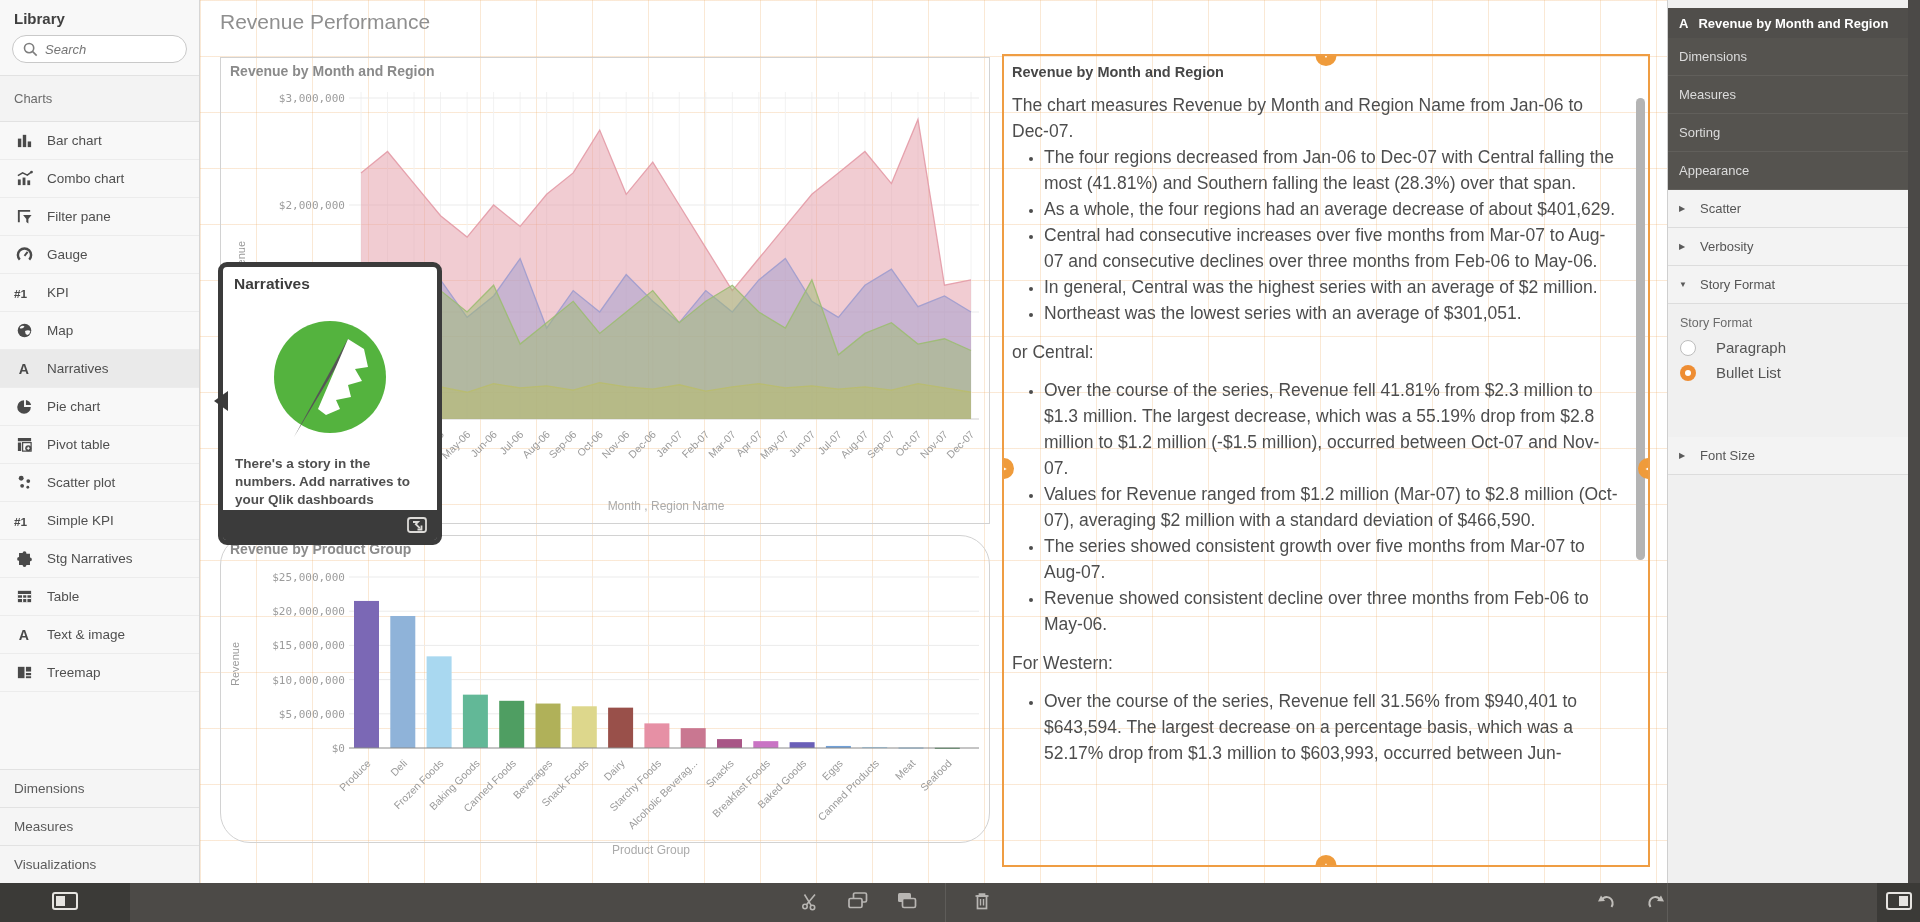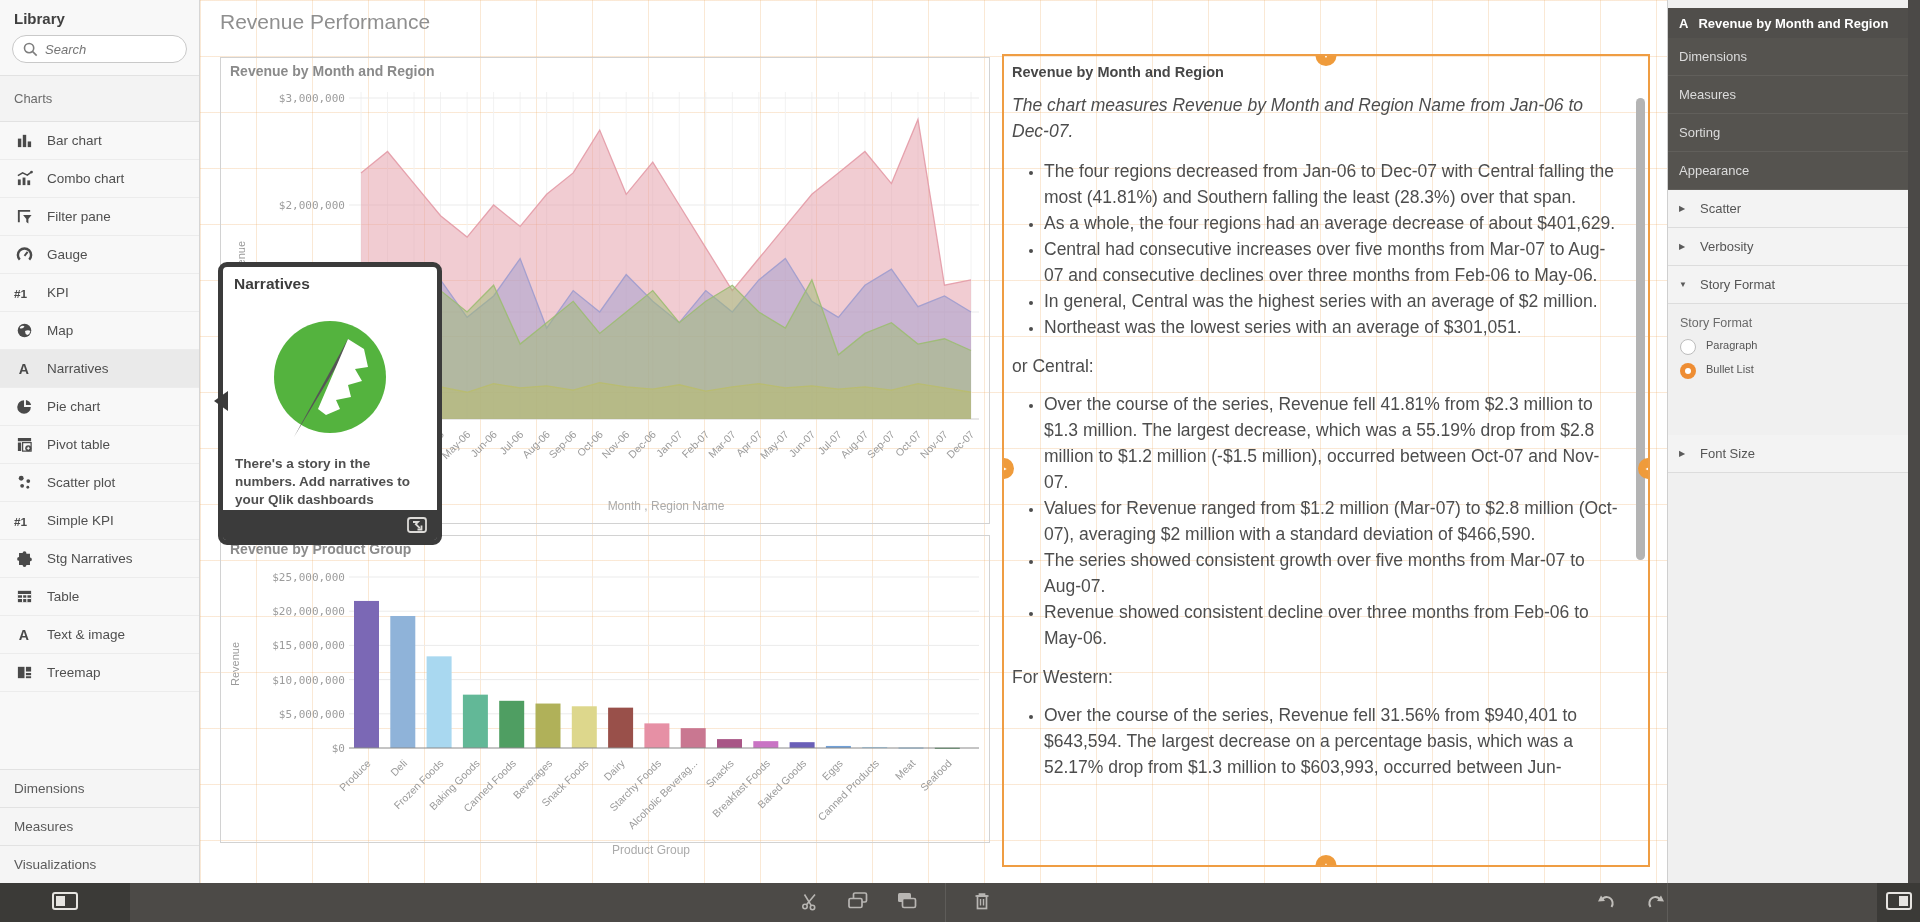--- a/index.html
+++ b/index.html
@@ -34,21 +34,21 @@
   .chart-obj{position:absolute;border:1px solid #d2d2d2;box-sizing:border-box;}
   .chart-title{position:absolute;left:9px;top:5px;font-weight:bold;font-size:14px;color:#8a8a8a;z-index:2;}
   .chart-obj svg{position:absolute;left:0;top:0;}
 
   
   .narrative{position:absolute;left:802px;top:54px;width:648px;height:813px;border:2px solid #ef9d43;
              box-sizing:border-box;overflow:hidden;}
   .narr-inner{padding:8px 26px 0 8px;}
   .narr-title{font-size:14.5px;font-weight:bold;color:#474747;margin-bottom:12px;}
   .narr-inner p,.narr-inner li{font-size:17.5px;color:#4d4d4d;line-height:26px;margin:0;}
-  .narr-inner p.intro{margin-bottom:14px;font-style:italic;}
+  .narr-inner p.intro{}
   .narr-inner p.narr-heading{margin:13px 0 12px;}
   .narr-inner ul{margin:0 0 12px;padding-left:32px;}
   .narr-inner li::marker{color:#4d4d4d;font-size:14px;}
   .narr-thumb{position:absolute;right:3px;top:42px;width:9px;height:462px;background:#b4b4b4;border-radius:5px;}
   .handle{position:absolute;width:21px;height:21px;border-radius:50%;background:#ef9b3b;color:#fff;
           display:flex;align-items:center;justify-content:center;font-size:8px;z-index:5;cursor:pointer;}
   .handle.h-top{left:50%;top:-11px;transform:translateX(-50%);}
   .handle.h-bottom{left:50%;bottom:-11px;transform:translateX(-50%);}
   .handle.h-left{left:-11px;top:402px;}
   .handle.h-right{right:-11px;top:402px;}
@@ -71,21 +71,21 @@
   .props-content{position:absolute;left:0;top:0;right:12px;}
   .props-header{margin-top:8px;height:30px;background:#504e4b;color:#fff;display:flex;align-items:center;
                 gap:10px;padding:0 11px;font-size:13px;font-weight:bold;}
   .pnav-row{height:37px;background:#55534f;color:#dcdcdc;font-size:13px;display:flex;align-items:center;
             padding:0 11px;border-bottom:1px solid #615f5b;cursor:pointer;}
   .acc-row{height:37px;display:flex;align-items:center;gap:11px;padding:0 11px;font-size:13px;color:#555;
            border-bottom:1px solid #dcdcdc;background:#f3f3f3;cursor:pointer;}
   .caret{font-size:8px;color:#5a5a5a;width:10px;}
   .story-block{padding:12px 12px 4px;}
   .story-label{font-size:12.5px;color:#6a6a6a;margin-bottom:9px;}
-  .radio-row{display:flex;align-items:flex-start;gap:10px;margin-bottom:8px;font-size:11px;color:#555;cursor:pointer;}
+  .radio-row{display:flex;align-items:flex-end;gap:20px;margin-bottom:8px;font-size:15px;color:#555;cursor:pointer;}
   .radio{width:16px;height:16px;border-radius:50%;background:#fff;border:1px solid #bdbdbd;box-sizing:border-box;position:relative;flex:none;}
   .radio.sel{background:#ee8d33;border:none;}
   .radio.sel::after{content:'';position:absolute;inset:5px;background:#fff;border-radius:50%;}
   .props-spacer{height:44px;}
 
   
   .toolbar{position:absolute;left:0;top:883px;width:1920px;height:39px;background:#4c4a47;}
   .tb-left{position:absolute;left:0;top:0;width:130px;height:39px;background:#3b3a37;
            display:flex;align-items:center;justify-content:center;cursor:pointer;}
   .tb-center{position:absolute;left:800px;top:0;height:39px;display:flex;align-items:center;gap:27px;}
@@ -328,21 +328,21 @@
           <text x="647.9130434782609" y="377" text-anchor="end" fill="#9b9b9b" font-size="10.5" font-family="&quot;Liberation Sans&quot;,sans-serif" transform="rotate(-45 647.9130434782609 377)">Aug-07</text>
           <text x="674.4347826086956" y="377" text-anchor="end" fill="#9b9b9b" font-size="10.5" font-family="&quot;Liberation Sans&quot;,sans-serif" transform="rotate(-45 674.4347826086956 377)">Sep-07</text>
           <text x="700.9565217391304" y="377" text-anchor="end" fill="#9b9b9b" font-size="10.5" font-family="&quot;Liberation Sans&quot;,sans-serif" transform="rotate(-45 700.9565217391304 377)">Oct-07</text>
           <text x="727.4782608695652" y="377" text-anchor="end" fill="#9b9b9b" font-size="10.5" font-family="&quot;Liberation Sans&quot;,sans-serif" transform="rotate(-45 727.4782608695652 377)">Nov-07</text>
           <text x="754" y="377" text-anchor="end" fill="#9b9b9b" font-size="10.5" font-family="&quot;Liberation Sans&quot;,sans-serif" transform="rotate(-45 754 377)">Dec-07</text>
           <text x="24" y="205" text-anchor="middle" fill="#9b9b9b" font-size="11" font-family="&quot;Liberation Sans&quot;,sans-serif" transform="rotate(-90 24 205)">Revenue</text>
           <text x="445" y="452" text-anchor="middle" fill="#ababab" font-size="12" font-family="&quot;Liberation Sans&quot;,sans-serif">Month , Region Name</text>
         </svg>
     </div>
 
-    <div class="chart-obj" id="barChartObj" style="left:20px;top:535px;width:770px;height:308px;">
+    <div class="chart-obj" id="barChartObj" style="left:20px;top:535px;width:770px;height:308px;border-radius:30px;">
       <div class="chart-title">Revenue by Product Group</div>
       <svg id="bar-svg" width="770" height="332" viewBox="0 0 770 332">
           <text x="124" y="216" text-anchor="end" fill="#9c9c9c" font-size="11" font-family="&quot;DejaVu Sans Mono&quot;,monospace">$0</text>
           <line x1="128" y1="177.8" x2="758" y2="177.8" stroke="#ebebeb" stroke-width="1"></line>
           <text x="124" y="181.8" text-anchor="end" fill="#9c9c9c" font-size="11" font-family="&quot;DejaVu Sans Mono&quot;,monospace">$5,000,000</text>
           <line x1="128" y1="143.6" x2="758" y2="143.6" stroke="#ebebeb" stroke-width="1"></line>
           <text x="124" y="147.6" text-anchor="end" fill="#9c9c9c" font-size="11" font-family="&quot;DejaVu Sans Mono&quot;,monospace">$10,000,000</text>
           <line x1="128" y1="109.4" x2="758" y2="109.4" stroke="#ebebeb" stroke-width="1"></line>
           <text x="124" y="113.4" text-anchor="end" fill="#9c9c9c" font-size="11" font-family="&quot;DejaVu Sans Mono&quot;,monospace">$15,000,000</text>
           <line x1="128" y1="75.19999999999999" x2="758" y2="75.19999999999999" stroke="#ebebeb" stroke-width="1"></line>

